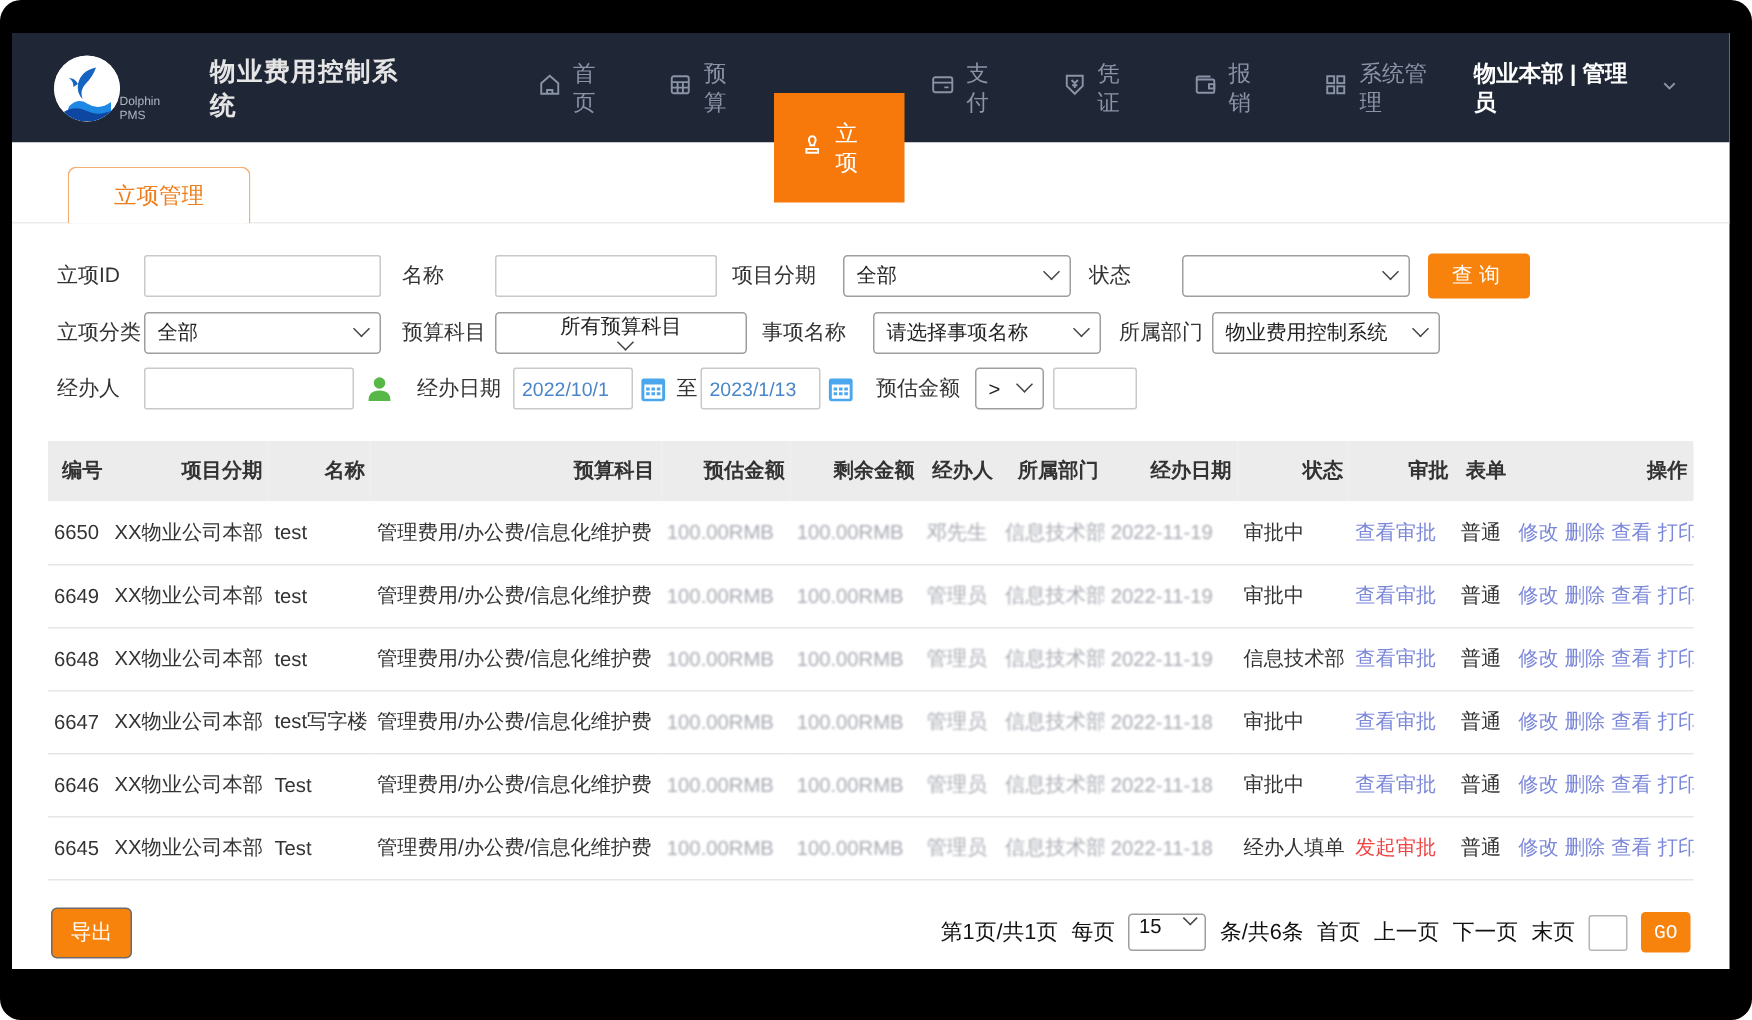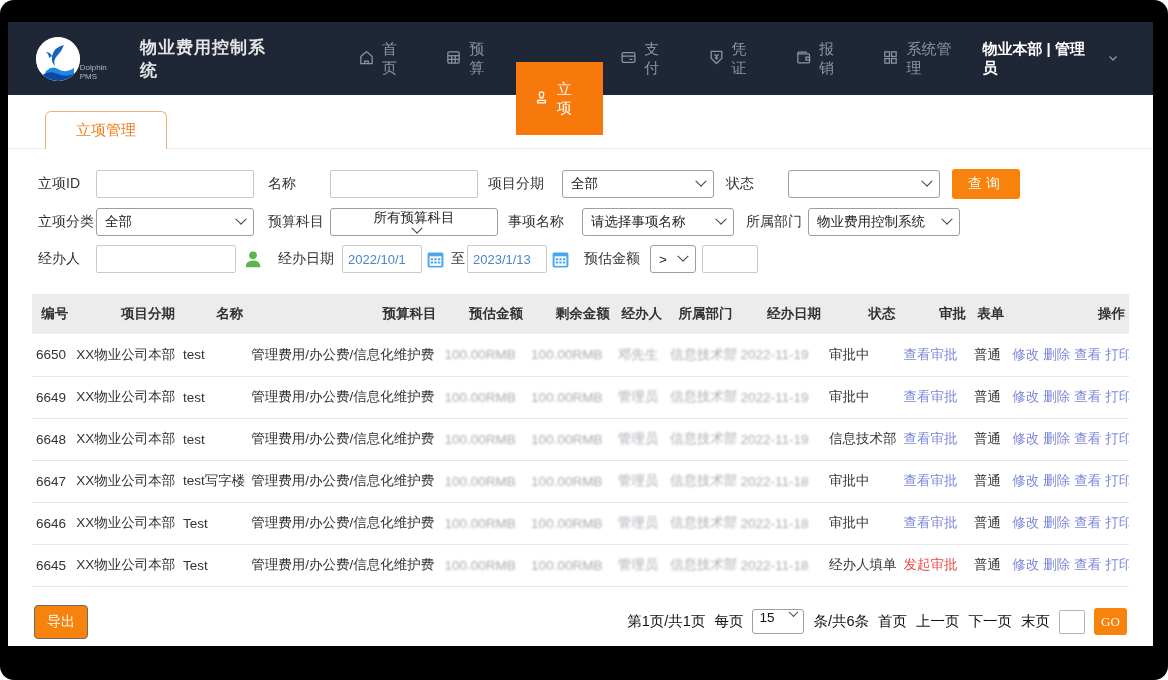--- a/index.html
+++ b/index.html
@@ -56,21 +56,21 @@
   a.link.red { color: #ef4444; }
 
   
   .footer { display: flex; align-items: center; padding: 18px 26px 0 26px; font-size: 14.5px; color: #111; }
   .btn-export { background: #f7820c; color: #fff; border: 1px solid #6b6b6b; border-radius: 4px; padding: 7px 12px; font-size: 14px; cursor: pointer; font-family: inherit; text-align: right; }
   .pager { margin-left: auto; display: flex; align-items: center; gap: 9px; }
   .pager .sel-pp { width: 52px; height: 25px; border: 1px solid #9e9e9e; border-radius: 3px; display: inline-flex; align-items: flex-start; justify-content: space-between; padding: 0 6px; font-size: 13.5px; cursor: pointer; }
   .pager .sel-pp .chev { width: 7px; height: 7px; border-right: 1.5px solid #444; border-bottom: 1.5px solid #444; transform: rotate(45deg) translate(-1px,-1px); }
   .pager .pg-link { cursor: pointer; }
   .goto-input { width: 26px; height: 24px; border: 1px solid #b5b5b5; border-radius: 2px; }
-  .btn-go { width: 33px; height: 27px; background: #f7820c; color: #fff; border: none; border-radius: 3px; font-size: 13px; cursor: pointer; font-family: Liberation Serif, serif; }
+  .btn-go { width: 33px; height: 27px; background: #f7820c; color: #fff; border: none; border-radius: 3px; font-size: 13px; cursor: pointer; font-family: Liberation Mono, monospace; }
 </style>
 </head>
 <body>
 
 <div class="frame">
 <div class="app">
 
   <div class="navbar">
     <div class="brand">
       <div class="logo-wrap">

